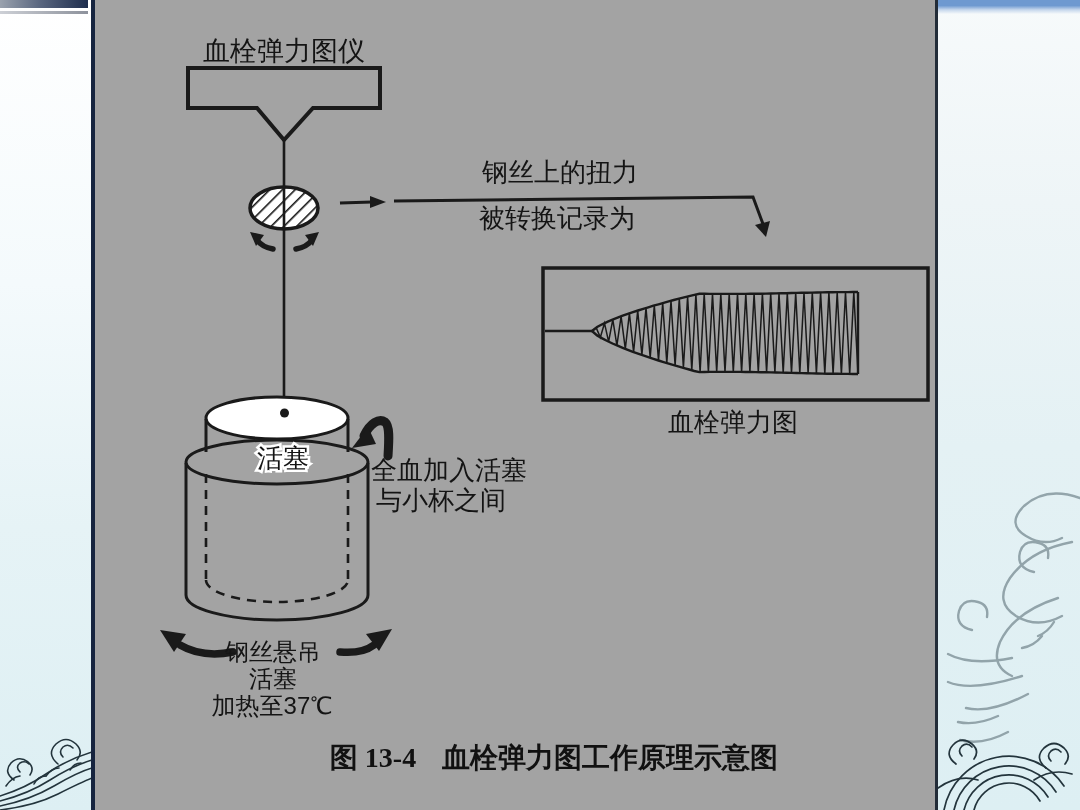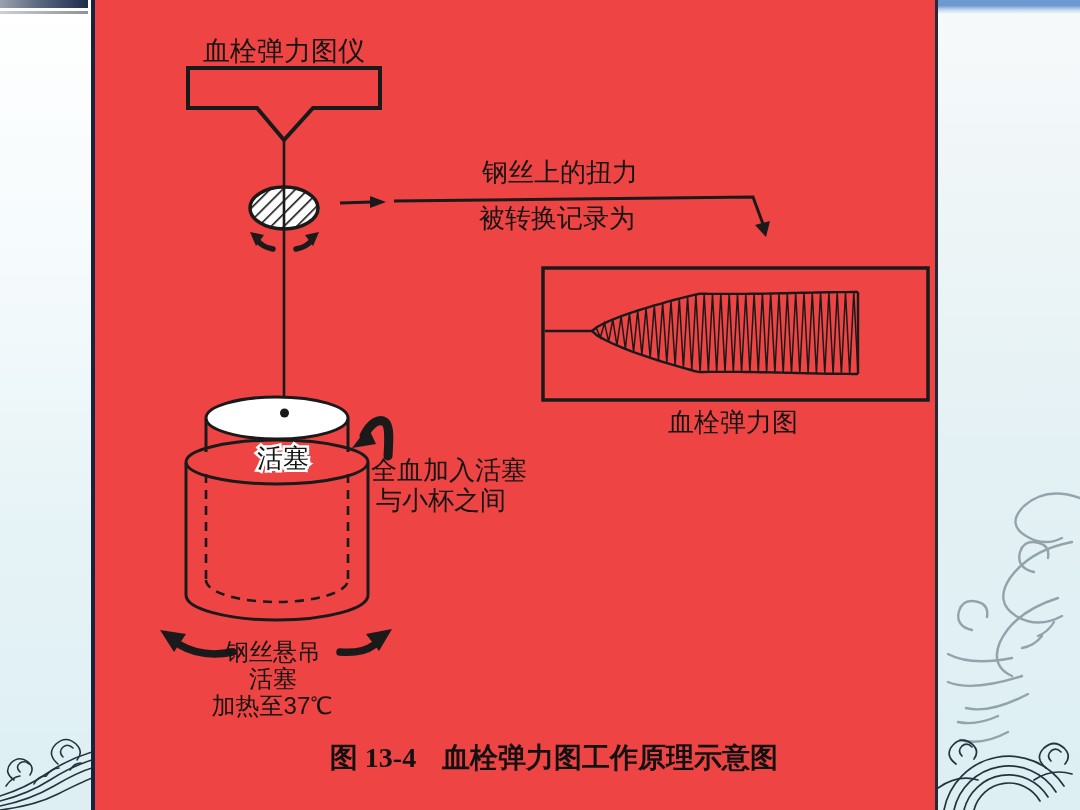--- a/index.html
+++ b/index.html
@@ -8,21 +8,21 @@
     --navy:#1e2d4d;
     --steel-blue:#6e99d0;
     --art-gray:#8ea0a7;
     --wave-ink:#23343c;
   }
   html,body{margin:0;padding:0;}
   body{
     width:1080px;height:810px;position:relative;overflow:hidden;
     background:#ffffff;font-family:"Liberation Sans",sans-serif;
   }
-  .slide-canvas{position:absolute;inset:0;background:#ef4444;text-decoration:underline;}
+  .slide-canvas{position:absolute;inset:0;background:#a3a3a3;text-decoration:underline;}
 
   
   .left-strip{
     position:absolute;left:0;top:0;width:92px;height:810px;
     background:linear-gradient(180deg,#ffffff 0%,#f4fafc 35%,#e6f3f6 65%,#ddeff3 100%);
   }
   .left-topbar{
     position:absolute;left:0;top:0;width:88px;height:8px;
     background:linear-gradient(90deg,#9aa2ae 0%,#5a6780 45%,#1e2d4d 100%);
   }

